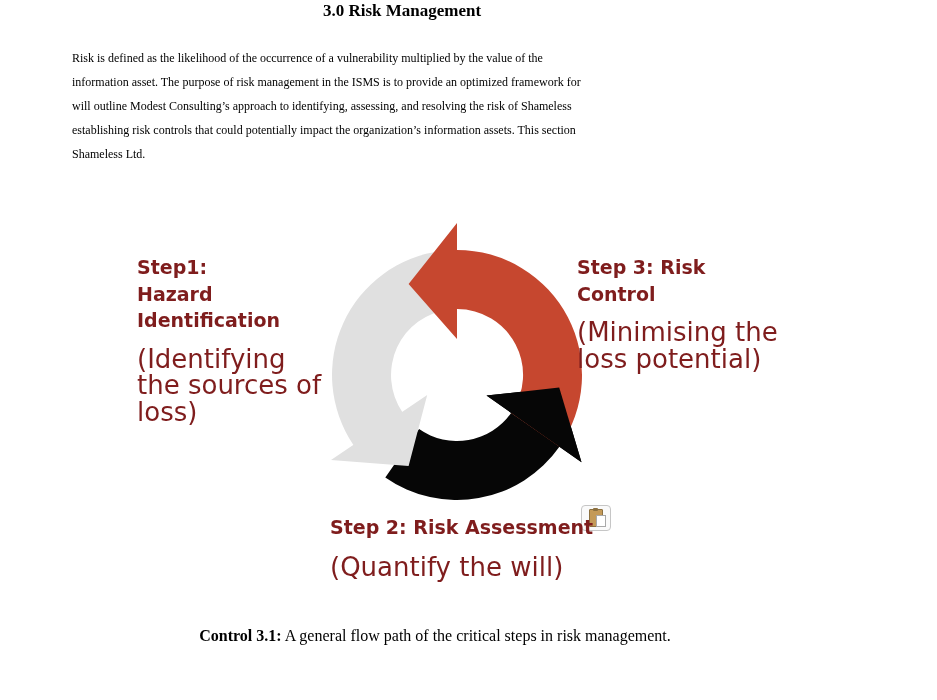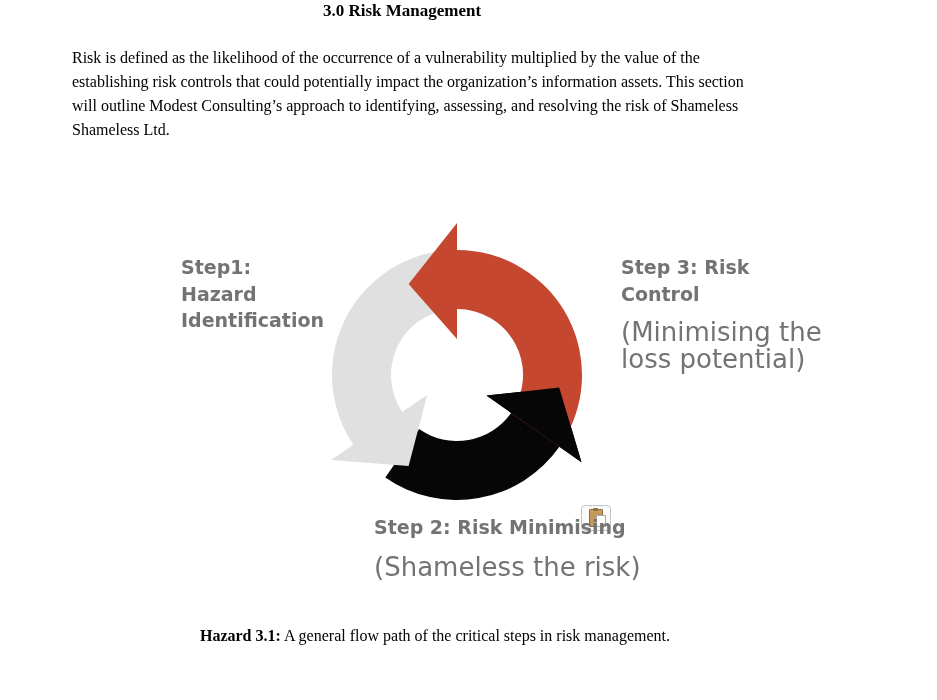--- a/index.html
+++ b/index.html
@@ -16,27 +16,27 @@
     position: absolute;
     top: 1px; left: 0; width: 804px;
     text-align: center;
     font-size: 17px;
     font-weight: bold;
     font-family: "Liberation Serif", serif;
   }
   .para {
     position: absolute;
     left: 72px; top: 46px;
-    font-size: 16px;
+    font-size: 12px;
     line-height: 24px;
     white-space: nowrap;
   }
   .figure { position: absolute; inset: 0; }
   .wheel-svg { position: absolute; left: 287px; top: 205px; width: 340px; height: 340px; }
-  .lbl { position: absolute; font-family: "DejaVu Sans", sans-serif; color: #737373; margin-left: 44px; }
+  .lbl { position: absolute; font-family: "DejaVu Sans", sans-serif; color: #7f1d1d; }
   .lbl-h { font-weight: bold; font-size: 19px; line-height: 26.5px; white-space: pre-line; }
   .lbl-s { font-size: 26px; line-height: 26.5px; white-space: pre-line; margin-top: 12px; }
   .lbl-step1 { left: 137px; top: 254px; }
   .lbl-step3 { left: 577px; top: 254px; }
   .lbl-step2 { left: 330px; top: 514px; z-index: 3; }
   .lbl-step2 .lbl-s { margin-top: 13px; }
   .paste-btn {
     position: absolute;
     left: 581px; top: 505px;
     width: 30px; height: 26px;
@@ -77,58 +77,62 @@
 </style>
 </head>
 <body>
 
 <div class="page">
 
   <div class="title">3.0 Risk Management</div>
 
   <div class="para">
     <div>Risk is defined as the likelihood of the occurrence of a vulnerability multiplied by the value of the</div>
+    <div>information asset. The purpose of risk management in the ISMS is to provide an optimized framework for</div>
+    <div>will outline Modest Consulting’s approach to identifying, assessing, and resolving the risk of Shameless</div>
     <div>establishing risk controls that could potentially impact the organization’s information assets. This section</div>
-    <div>will outline Modest Consulting’s approach to identifying, assessing, and resolving the risk of Shameless</div>
     <div>Shameless Ltd.</div>
   </div>
 
   <div class="figure">
 
     <svg class="wheel-svg" viewBox="0 0 340 340">
         <path d="M 98.3 272.4 A 125 125 0 0 0 272.4 241.7 L 224.1 207.9 A 66 66 0 0 1 132.1 224.1 Z M 199.5 190.6 L 294.5 257.2 L 272.2 182.6 Z" fill="#060606"></path>
         <path d="M 154.8 45.9 A 125 125 0 0 0 66.4 239.9 L 115.3 206.9 A 66 66 0 0 1 162.0 104.5 Z M 140.2 190.1 L 44.0 255.0 L 121.6 260.9 Z" fill="#e0e0e0"></path>
         <path d="M 272.4 241.7 A 125 125 0 0 0 170.0 45.0 L 170.0 104.0 A 66 66 0 0 1 224.1 207.9 Z M 170.0 134.0 L 170.0 18.0 L 121.6 79.1 Z" fill="#c6472f"></path>
         <path d="M 199.5 190.6 L 294.5 257.2 L 272.2 182.6 Z" fill="#060606"></path>
       </svg>
 
     <div class="lbl lbl-step1">
       <div class="lbl-h">Step1:
 Hazard
 Identification</div>
+      <div class="lbl-s">(Identifying
+the sources of
+loss)</div>
     </div>
 
     <div class="lbl lbl-step3">
       <div class="lbl-h">Step 3: Risk
 Control</div>
       <div class="lbl-s">(Minimising the
 loss potential)</div>
     </div>
 
     <div class="lbl lbl-step2">
-      <div class="lbl-h">Step 2: Risk Minimising</div>
-      <div class="lbl-s">(Shameless the risk)</div>
+      <div class="lbl-h">Step 2: Risk Assessment</div>
+      <div class="lbl-s">(Quantify the will)</div>
     </div>
 
     <div class="paste-btn">
       <div class="clipboard">
         <div class="clipboard-clip"></div>
       </div>
       <div class="clipboard-page"></div>
     </div>
 
   </div>
 
   <div class="caption">
-    <span class="cap-b">Hazard 3.1:</span><span> A general flow path of the critical steps in risk management.</span>
+    <span class="cap-b">Control 3.1:</span><span> A general flow path of the critical steps in risk management.</span>
   </div>
 
 </div>
 
 </body></html>

